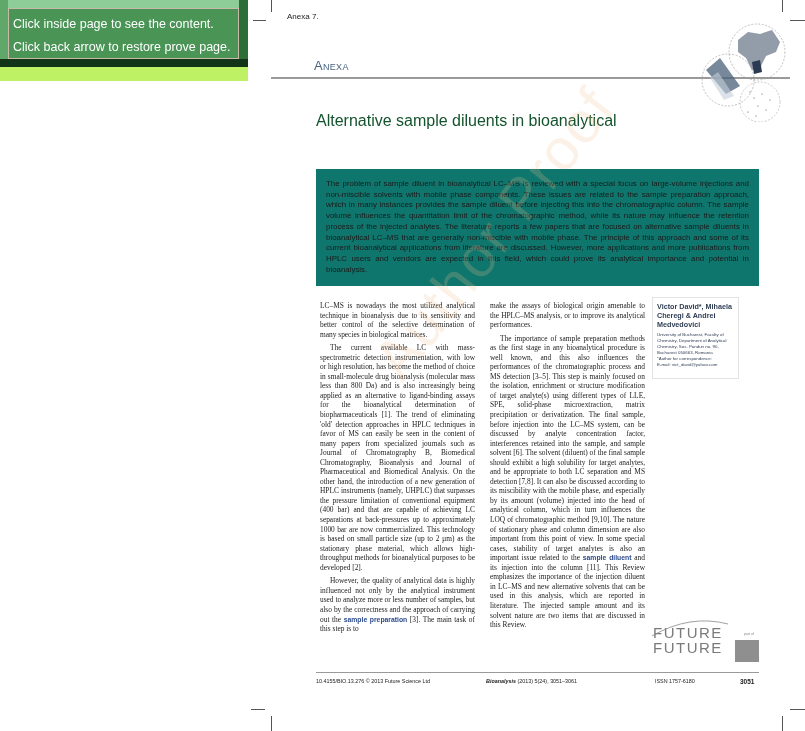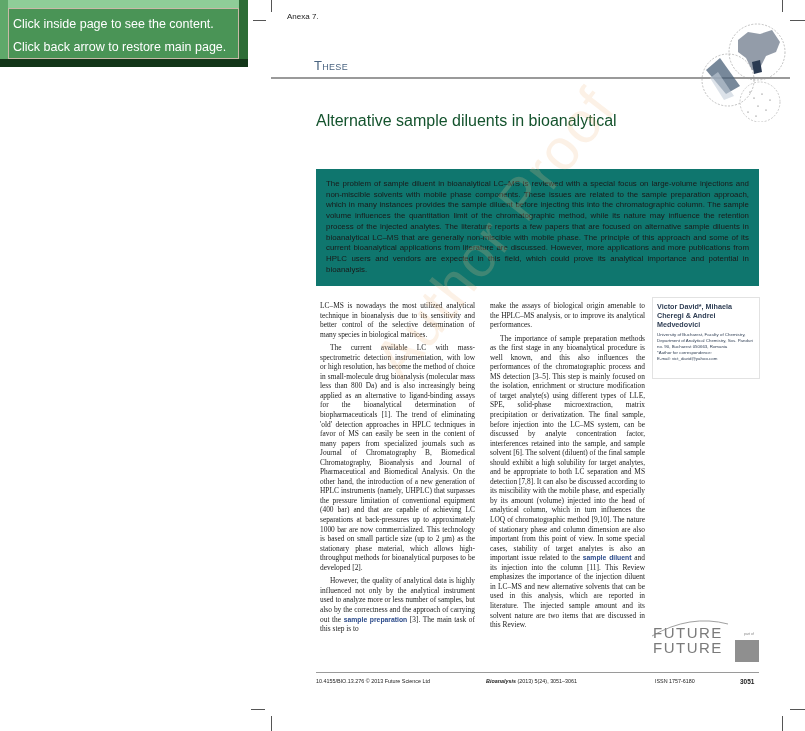--- a/index.html
+++ b/index.html
@@ -2,21 +2,21 @@
 <html><head>
 <meta charset="utf-8">
 <style>
   html, body { margin:0; padding:0; }
   body {
     width:805px; height:731px; position:relative; overflow:hidden;
     background:#ffffff; font-family:"Liberation Serif", serif; color:#1a1a1a;
   }
   
   .notice {
-    position:absolute; left:0; top:0; width:248px; height:67px;
+    position:absolute; left:0; top:0; width:248px; height:81px;
     background:#bef264;
   }
   .notice .bevel-top {
     position:absolute; left:0; top:0; width:248px; height:0;
     border-bottom:8px solid #8fcd98; border-left:8px solid transparent; border-right:8px solid transparent;
     box-sizing:border-box;
   }
   .notice .bevel-left {
     position:absolute; left:0; top:0; width:8px; height:67px; background:#5fa86a;
   }
@@ -63,21 +63,21 @@
     position:absolute; top:297px; width:163px;
     font-size:7.4px; line-height:9.55px; text-align:justify; color:#222;
   }
   .col p { margin:4px; }
   .col p + p { text-indent:10px; }
   .col1 { left:316px; }
   .col2 { left:486px; }
   .hl { color:#2b4a8a; font-family:"Liberation Sans", sans-serif; font-weight:bold; font-size:6.8px; }
   .ital { }
   .authors {
-    position:absolute; left:652px; top:297px; width:108px; height:82px;
+    position:absolute; left:652px; top:297px; width:87px; height:82px;
     border:1px solid #e2e2e2; box-sizing:border-box; padding:4px 4px;
     font-family:"Liberation Sans", sans-serif;
   }
   .authors .names { font-weight:bold; font-size:7.2px; line-height:9px; color:#2f3e54; }
   .authors .aff { font-size:4.4px; line-height:5.9px; color:#2f3e54; margin-top:3px; }
   .logo {
     position:absolute; left:653px; top:625px; font-family:"Liberation Sans", sans-serif;
     color:#7a7a7a; font-size:15px; line-height:15px; letter-spacing:1.5px;
   }
   .logo-box {
@@ -98,36 +98,36 @@
 </head>
 <body>
 
 <div class="notice">
   <div class="bevel-top"></div>
   <div class="bevel-left"></div>
   <div class="bevel-right"></div>
   <div class="bevel-bottom"></div>
   <div class="face">
     <div>Click inside page to see the content.</div>
-    <div>Click back arrow to restore main page.</div>
+    <div>Click back arrow to restore prove page.</div>
   </div>
 </div>
 
 <div class="crop" style="left:271px;top:0;width:1px;height:12px;"></div>
 <div class="crop" style="left:253px;top:20px;width:13px;height:1px;"></div>
 <div class="crop" style="left:782px;top:0;width:1px;height:12px;"></div>
 <div class="crop" style="left:790px;top:20px;width:15px;height:1px;"></div>
 <div class="crop" style="left:251px;top:709px;width:14px;height:1px;"></div>
 <div class="crop" style="left:271px;top:716px;width:1px;height:15px;"></div>
 <div class="crop" style="left:790px;top:709px;width:15px;height:1px;"></div>
 <div class="crop" style="left:782px;top:716px;width:1px;height:15px;"></div>
 
 <div>
   <div class="annex">Anexa 7.</div>
-  <div class="review-label">These</div>
+  <div class="review-label">Anexa</div>
   <div class="header-rule"></div>
 
   <svg class="deco" viewBox="0 0 90 100">
     <circle cx="57" cy="30" r="28" fill="none" stroke="#999" stroke-width="0.6" stroke-dasharray="2,1.5"></circle>
     <circle cx="28" cy="58" r="26" fill="none" stroke="#999" stroke-width="0.6" stroke-dasharray="2,1.5"></circle>
     <circle cx="60" cy="80" r="20" fill="none" stroke="#aaa" stroke-width="0.6" stroke-dasharray="2,1.5"></circle>
     <path d="M38 18 L48 10 L60 12 L72 8 L80 20 L76 30 L66 34 L60 46 L52 48 L46 36 L38 30 Z" fill="#3a4a62" opacity="0.55"></path>
     <path d="M52 40 L60 38 L62 50 L54 52 Z" fill="#2a3a52"></path>
     <path d="M6 48 L20 36 L40 64 L26 72 Z" fill="#4a6078" opacity="0.75"></path>
     <path d="M10 56 L18 50 L34 74 L24 78 Z" fill="#c5cfdb" opacity="0.6"></path>

